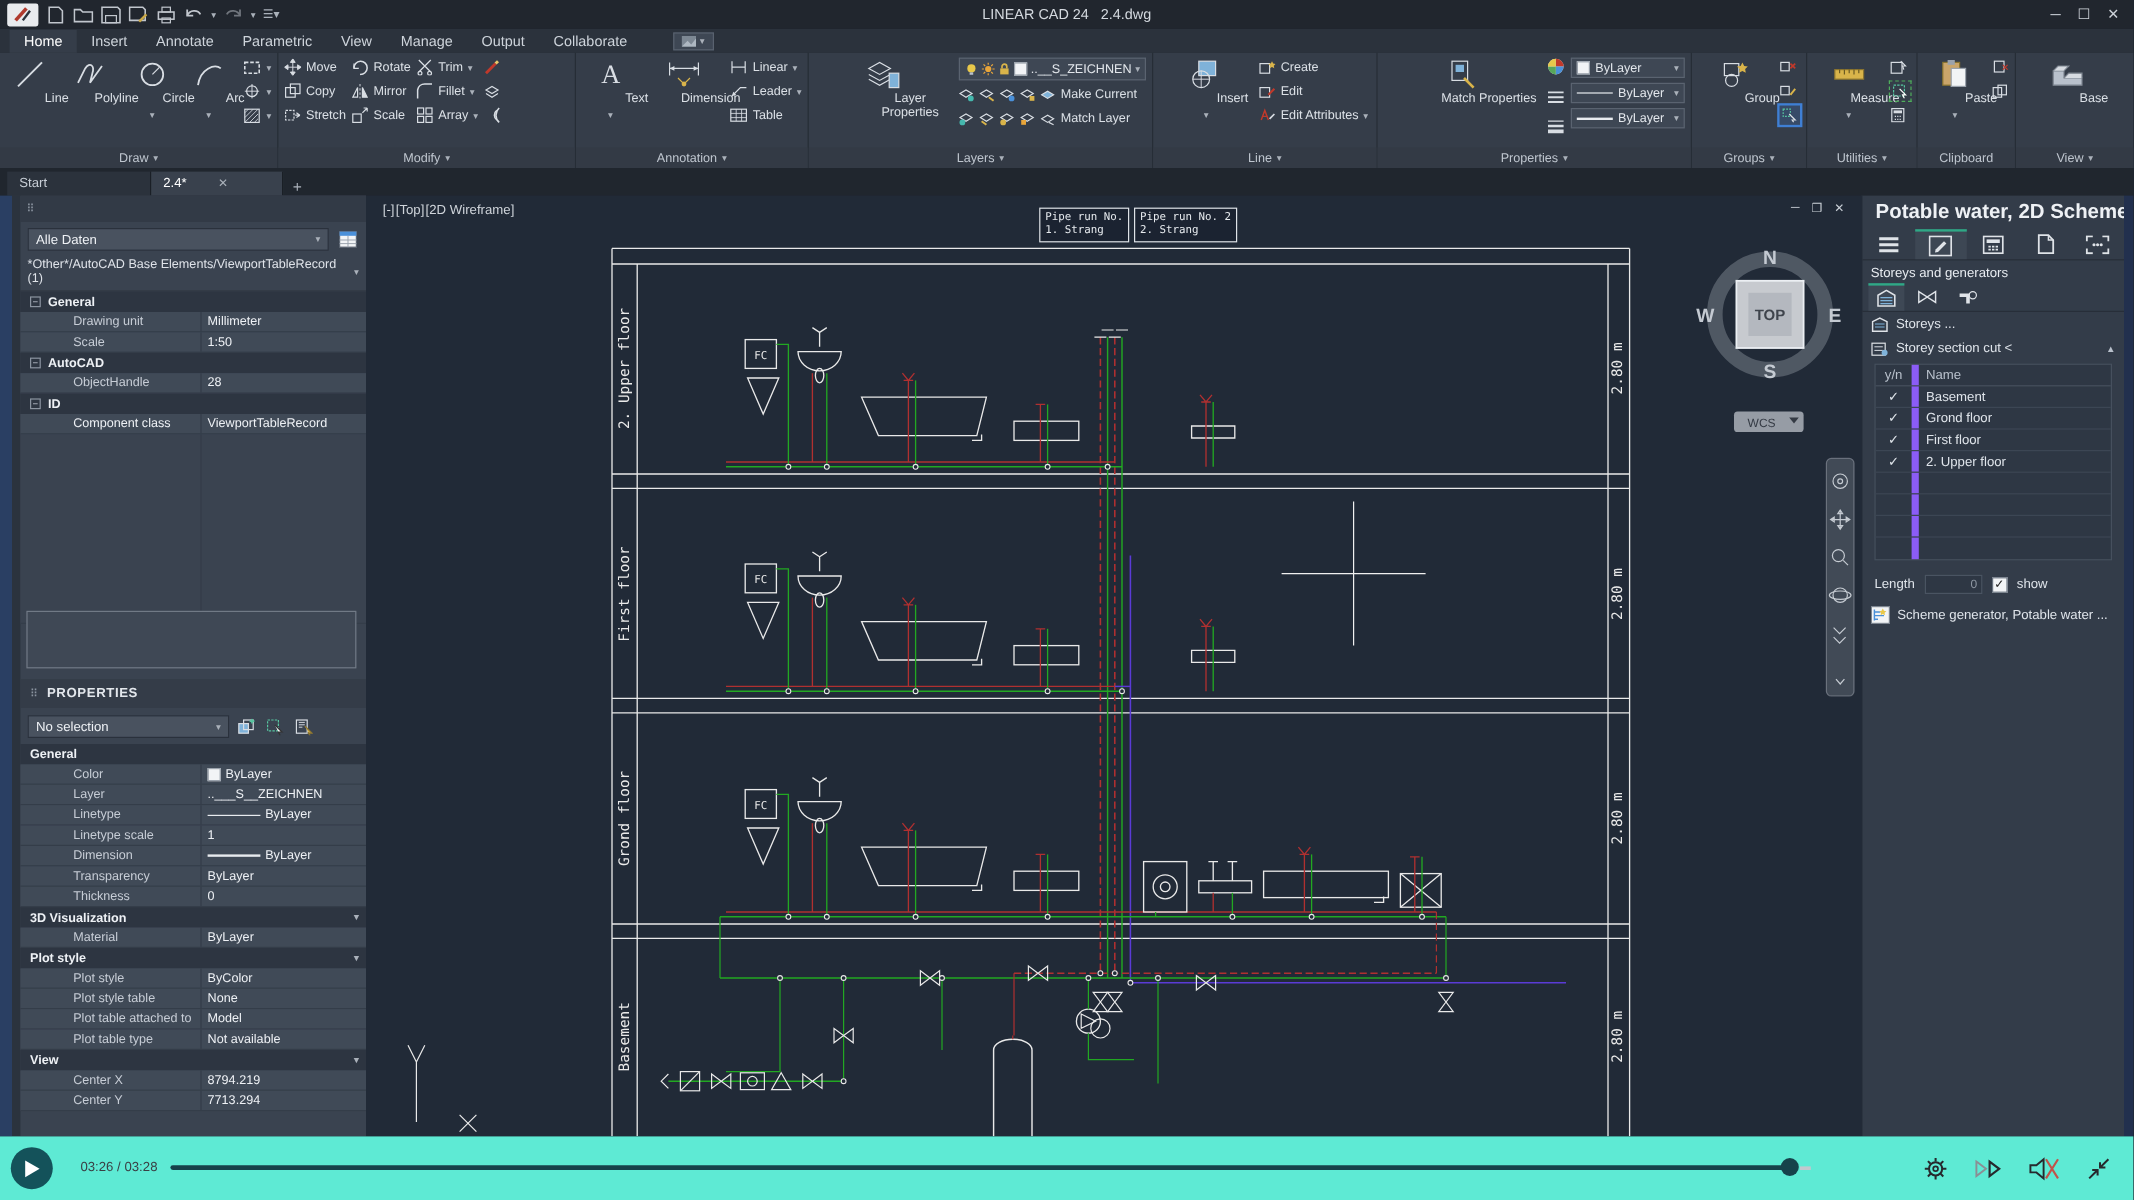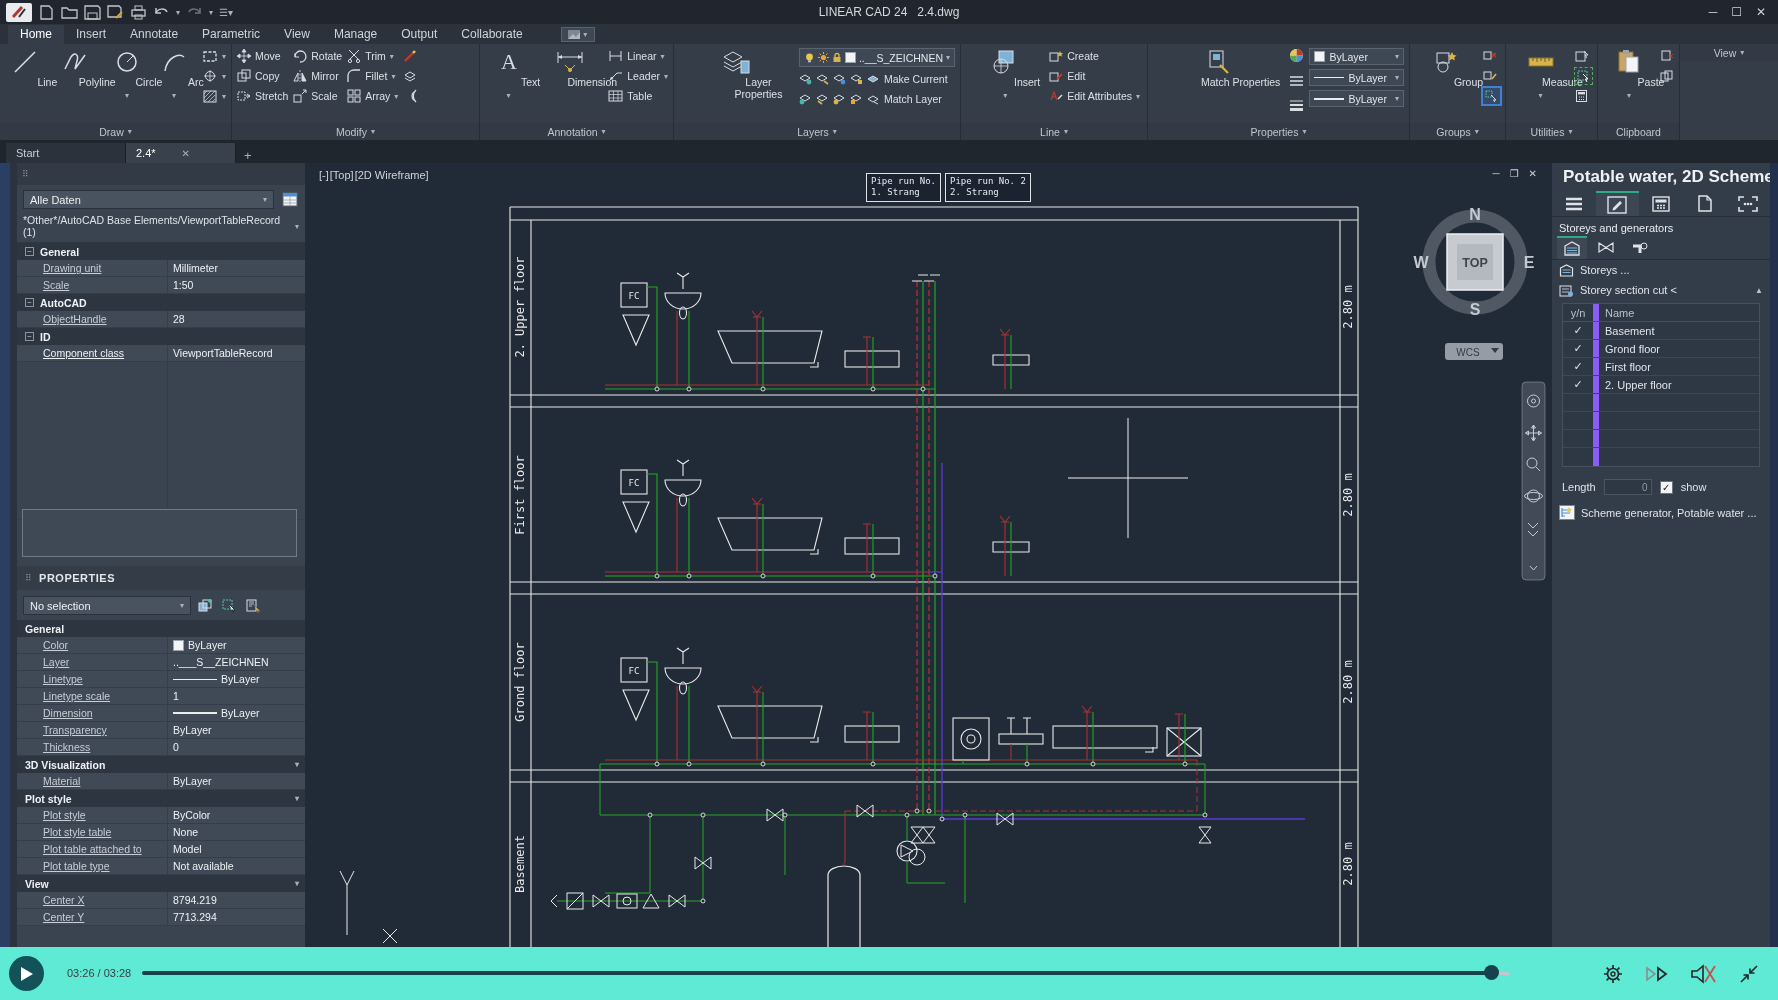--- a/index.html
+++ b/index.html
@@ -59,21 +59,21 @@
   .fieldrow { display:flex; align-items:center; gap:6px; padding:5px 6px 3px; }
   .dd { flex:1; display:flex; align-items:center; background:#49525f; border:1px solid #2a313c; height:19px; padding:0 6px; font-size:11px; color:#eef1f5; }
   .dd .grow { flex:1; }
   .iconbtn { width:19px; height:19px; display:flex; align-items:center; justify-content:center; }
   .crumb { display:flex; align-items:center; padding:2px 6px 4px; font-size:10.5px; color:#dfe3e9; border-bottom:1px solid #2f3742; }
   .crumb .grow { flex:1; }
   .psec { height:17px; background:#2d3541; font-weight:bold; color:#eef1f5; display:flex; align-items:center; padding:0 6px 0 8px; gap:6px; font-size:10.5px; }
   .psec .minus { width:9px; height:9px; border:1px solid #8b94a0; font-size:8px; line-height:7px; text-align:center; color:#c7cdd6; font-weight:normal; }
   .psec .grow { flex:1; }
   .prow { display:flex; align-items:center; height:17px; background:#404a57; border-bottom:1px solid #343d49; font-size:10.5px; }
-  .prow .pl { width:150px; padding-left:26px; color:#c7cdd6; white-space:nowrap; overflow:hidden;text-decoration:underline; }
+  .prow .pl { width:150px; padding-left:44px; color:#c7cdd6; white-space:nowrap; overflow:hidden; }
   .prow .pv { flex:1; align-self:stretch; display:flex; align-items:center; border-left:1px solid #343d49; padding-left:5px; color:#eef1f5; gap:4px; white-space:nowrap; overflow:hidden; }
   .mut { color:#8f98a4;text-align:center; }
   .lineglyph { display:inline-block; width:44px; height:0; border-top:1.5px solid #e8ebef; }
   .previewbox { position:absolute; left:5px; right:8px; top:346px; height:48px; background:#3f4855; border:1px solid #717a86; }
   .propshdr { position:absolute; left:0; right:0; top:403px; height:24px; display:flex; align-items:center; gap:7px; padding-left:8px; background:#343c48; color:#e3e7ec; font-size:11px; font-weight:bold; letter-spacing:.5px; }
   .propsbody { position:absolute; left:0; right:0; top:427px; bottom:0; display:flex; }
   .propsinner { flex:1; }
   .selrow { display:flex; align-items:center; gap:5px; padding:6px 6px 5px; }
 
   
@@ -671,20 +671,29 @@
             </svg>
           </div>
       </div>
     </div>
     <div class="rpanel-label">
         <span>Clipboard</span>
       </div>
   </div>
 
   <div class="rpanel" style="flex:1;border-right:none">
+    <div class="rpanel-content">
+      <div class="rbig">
+        <svg width="30" height="26" viewBox="0 0 30 26">
+            <path d="M3 22 V10 H12 V16 H27 V22 Z" fill="#b9c1cc" stroke="#7d8590"></path>
+            <path d="M3 10 L7 6 H16 L12 10 M12 16 L16 12 H27 L27 16" fill="#d6dbe1" stroke="#7d8590"></path>
+          </svg>
+        <span class="cap">Base</span>
+      </div>
+    </div>
     <div class="rpanel-label">
         <span>View</span>
         <span class="caret">▾</span>
       </div>
   </div>
 </div>
 
 <div class="doctabs">
   <div class="dtab" style="min-width:120px">
       <span>Start</span>

